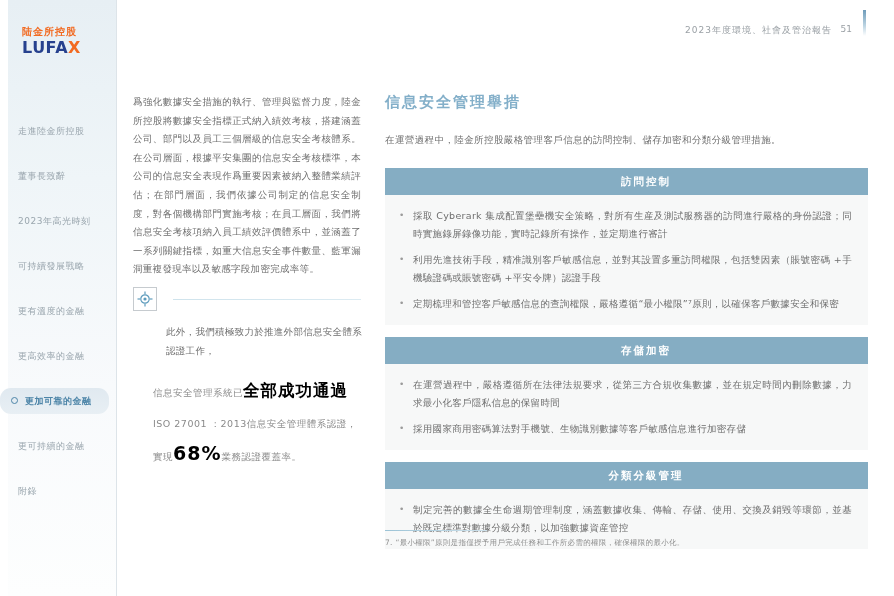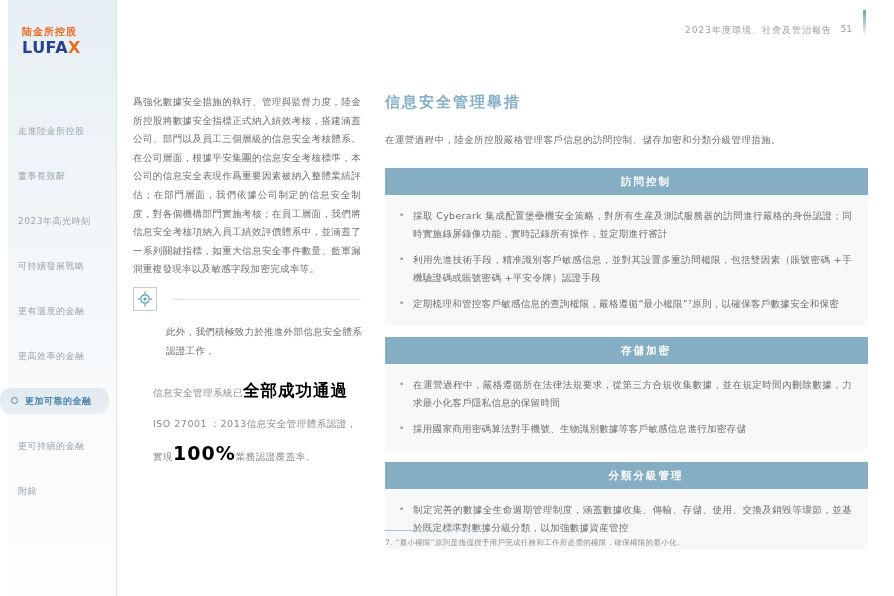--- a/index.html
+++ b/index.html
@@ -132,21 +132,21 @@
         </svg>
       </div>
       <div class="icon-line"></div>
     </div>
 
     <div class="para2">此外，我們積極致力於推進外部信息安全體系認證工作，</div>
 
     <div class="stat">
       <div class="stat-line"><span class="small">信息安全管理系統已</span><span class="big">全部成功通過</span></div>
       <div class="stat-line"><span class="small">ISO 27001 ：2013信息安全管理體系認證，</span></div>
-      <div class="stat-line"><span class="small">實現</span><span class="big pct">100%</span><span class="small">業務認證覆蓋率。</span></div>
+      <div class="stat-line"><span class="small">實現</span><span class="big pct">68%</span><span class="small">業務認證覆蓋率。</span></div>
     </div>
   </div>
 
   <div class="main">
     <div class="main-title">信息安全管理舉措</div>
     <div class="main-intro">在運營過程中，陸金所控股嚴格管理客戶信息的訪問控制、儲存加密和分類分級管理措施。</div>
 
     <div class="section sec1">
       <div class="sec-banner">訪問控制</div>
       <div class="sec-body">

